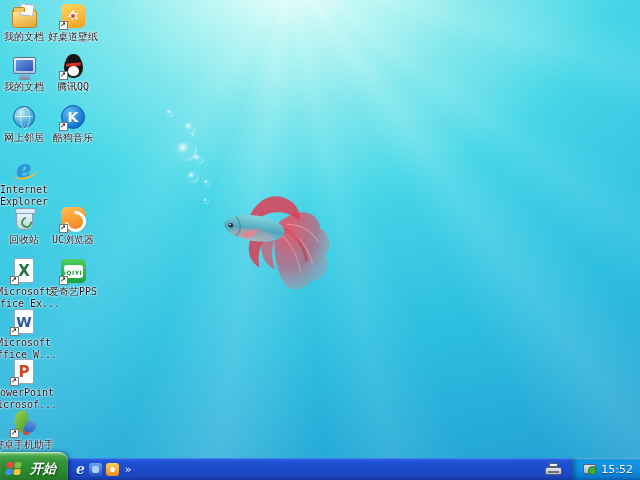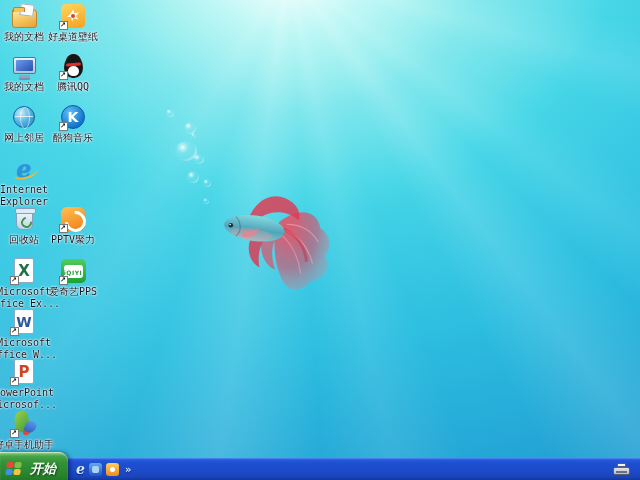--- a/index.html
+++ b/index.html
@@ -270,21 +270,21 @@
     </div>
     <div class="ilabel">酷狗音乐</div>
   </div>
 
 
   <div class="desk-icon" style="left:30px;top:205px">
     <div class="ibox">
       <div class="art-uc"></div>
       <div class="sc-arrow"></div>
     </div>
-    <div class="ilabel">PPTV聚力</div>
+    <div class="ilabel">UC浏览器</div>
   </div>
 
   <div class="desk-icon" style="left:30px;top:257px">
     <div class="ibox">
       <div class="art-pps">
           <span class="g-pps">iQIYI</span>
         </div>
       <div class="sc-arrow"></div>
     </div>
     <div class="ilabel">爱奇艺PPS</div>
@@ -309,15 +309,19 @@
     </div>
 
     <div class="tb-spacer"></div>
 
     <div class="printer-icon">
       <div class="pr-top"></div>
       <div class="pr-body"></div>
       <div class="pr-slot"></div>
     </div>
 
+    <div class="tray">
+      <div class="tray-device"></div>
+      <span class="clock">15:52</span>
+    </div>
   </div>
 
 </div>
 
 </body></html>

